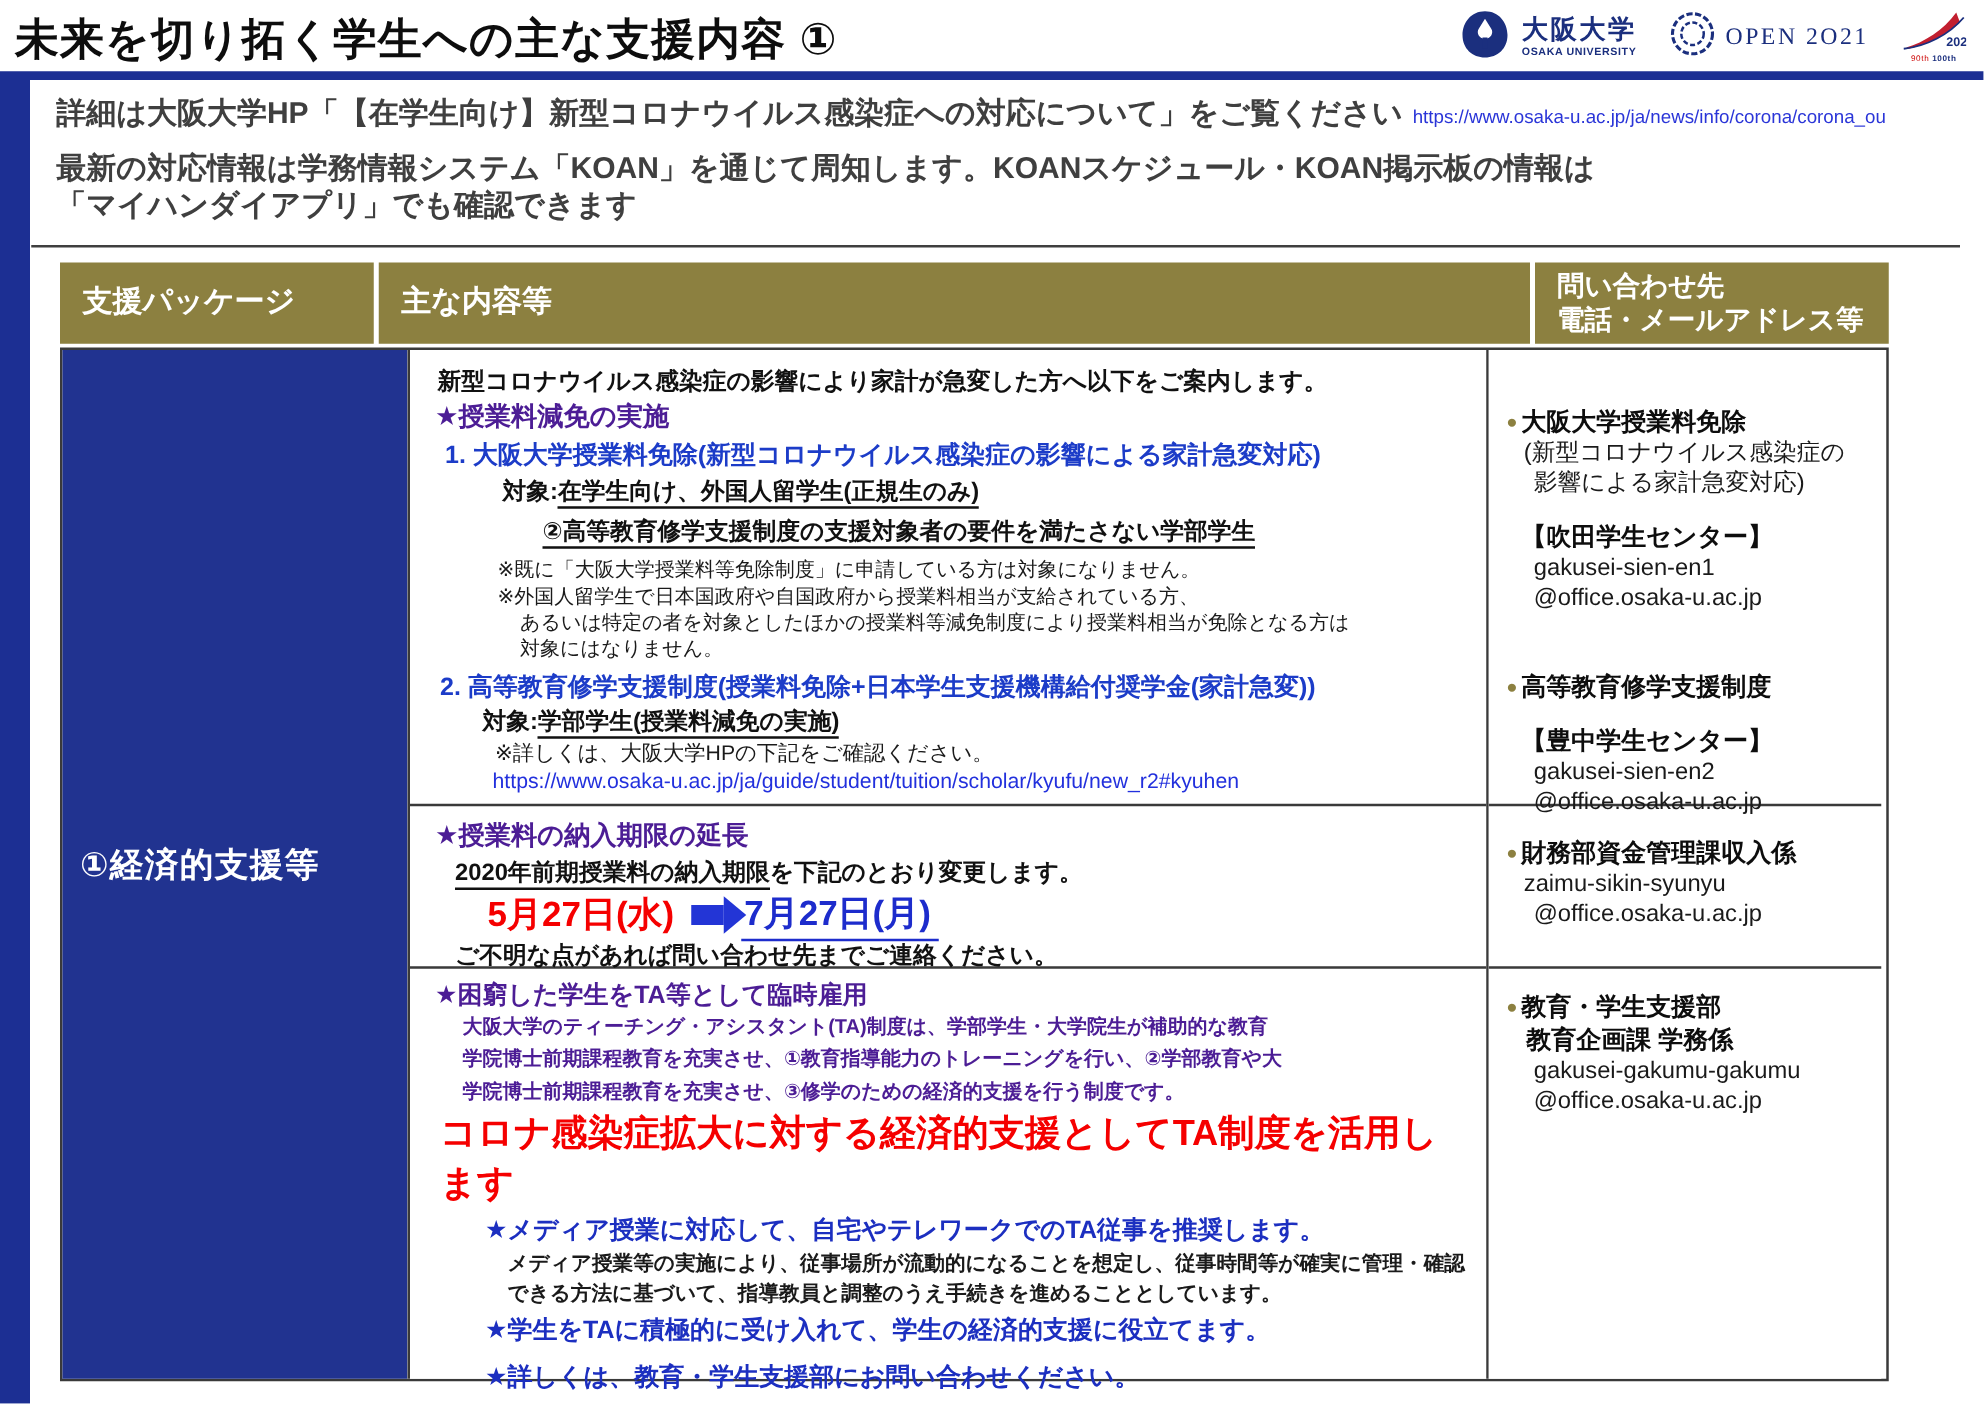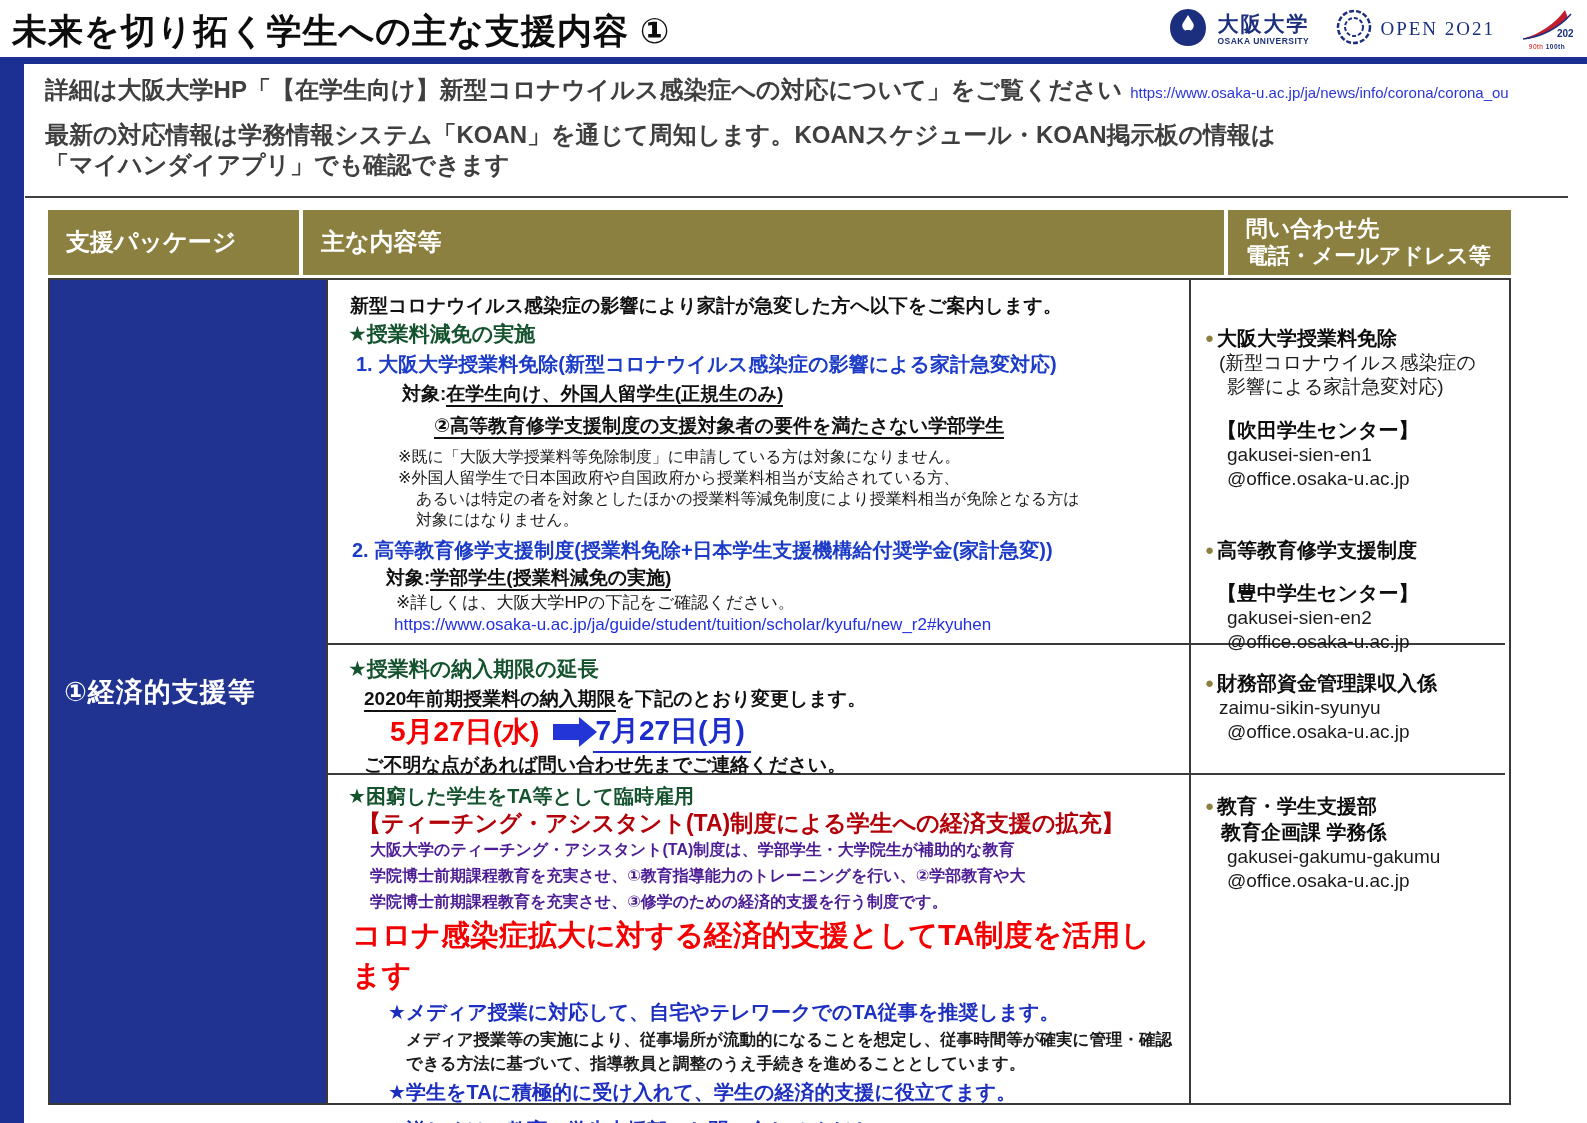--- a/index.html
+++ b/index.html
@@ -44,21 +44,21 @@
   .row { width:100%; }
   .r1 { height:365px; border-bottom:2px solid #3a3a3a; }
   .r2 { height:130px; border-bottom:2px solid #3a3a3a; }
   .r3 { height:328px; }
   .col-main .row { padding:14px 10px 0 12px; }
   .col-main .r2 { padding-top:8px; }
   .col-main .r3 { padding-top:8px; }
 
   
   .lead { font-size:19px; font-weight:bold; color:#111; line-height:24px; margin-left:10px; }
-  .red-head { font-size:21px; font-weight:bold; color:#14532d; line-height:28px; margin-top:2px; margin-left:8px; }
+  .red-head { font-size:21px; font-weight:bold; color:#4c1d95; line-height:28px; margin-top:2px; margin-left:8px; }
   .blue-head { font-size:20px; font-weight:bold; color:#1c3cc8; line-height:28px; margin-top:2px; margin-left:16px; }
   .target { font-size:19px; font-weight:bold; color:#111; line-height:28px; margin-top:2px; }
   .u { border-bottom:2.5px solid currentColor; padding-bottom:1px; }
   .note { font-size:16px; color:#1a1a1a; line-height:21px; }
   .link { font-size:17px; color:#2230dd; line-height:22px; cursor:pointer; }
   .dateline { display:flex; align-items:center; gap:14px; margin-left:50px; height:38px; margin-top:0; }
   .date-old { font-size:28px; font-weight:bold; color:#f50000; }
   .date-new { font-size:28px; font-weight:bold; color:#1d2ccc; border-bottom:2.5px solid #1d2ccc; padding:0 6px 1px 2px; }
   .arrow-shape { position:relative; width:26px; height:16px; background:#2335d6; }
   .arrow-shape::after { content:""; position:absolute; left:26px; top:-7px; border-left:18px solid #2335d6; border-top:15px solid transparent; border-bottom:15px solid transparent; }
@@ -171,21 +171,20 @@
           <div class="dateline">
             <span class="date-old">5月27日(水)</span>
             <span class="arrow-shape"></span>
             <span class="date-new">7月27日(月)</span>
           </div>
           <div class="target" style="margin-left:24px; margin-top:0;">ご不明な点があれば問い合わせ先までご連絡ください。</div>
         </div>
 
         <div class="row r3">
           <div class="red-head" style="font-size:20px; line-height:26px; margin-top:0;">★困窮した学生をTA等として臨時雇用</div>
-          <div class="dark-red">【ティーチング・アシスタント(TA)制度による学生への経済支援の拡充】</div>
           <div class="body3">大阪大学のティーチング・アシスタント(TA)制度は、学部学生・大学院生が補助的な教育</div>
           <div class="body3">学院博士前期課程教育を充実させ、①教育指導能力のトレーニングを行い、②学部教育や大</div>
           <div class="body3">学院博士前期課程教育を充実させ、③修学のための経済的支援を行う制度です。</div>
           <div class="big-red">コロナ感染症拡大に対する経済的支援としてTA制度を活用します</div>
           <div class="blue-item" style="margin-top:2px;">★メディア授業に対応して、自宅やテレワークでのTA従事を推奨します。</div>
           <div class="note3">メディア授業等の実施により、従事場所が流動的になることを想定し、従事時間等が確実に管理・確認</div>
           <div class="note3">できる方法に基づいて、指導教員と調整のうえ手続きを進めることとしています。</div>
           <div class="blue-item" style="margin-top:2px;">★学生をTAに積極的に受け入れて、学生の経済的支援に役立てます。</div>
           <div class="blue-item" style="margin-top:8px;">★詳しくは、教育・学生支援部にお問い合わせください。</div>
         </div>

